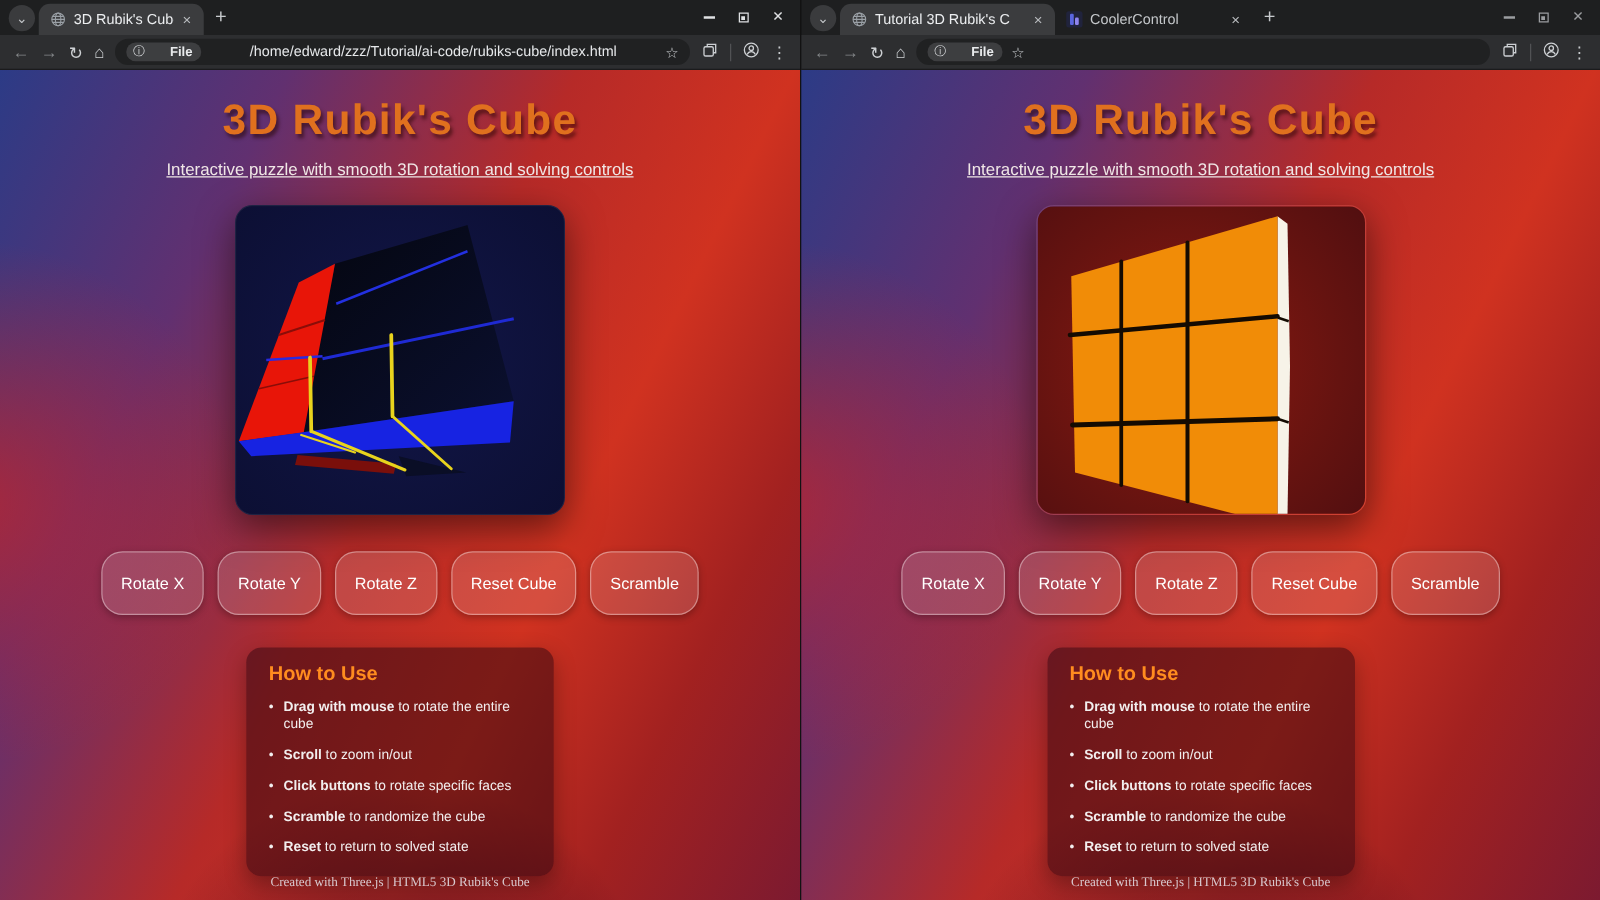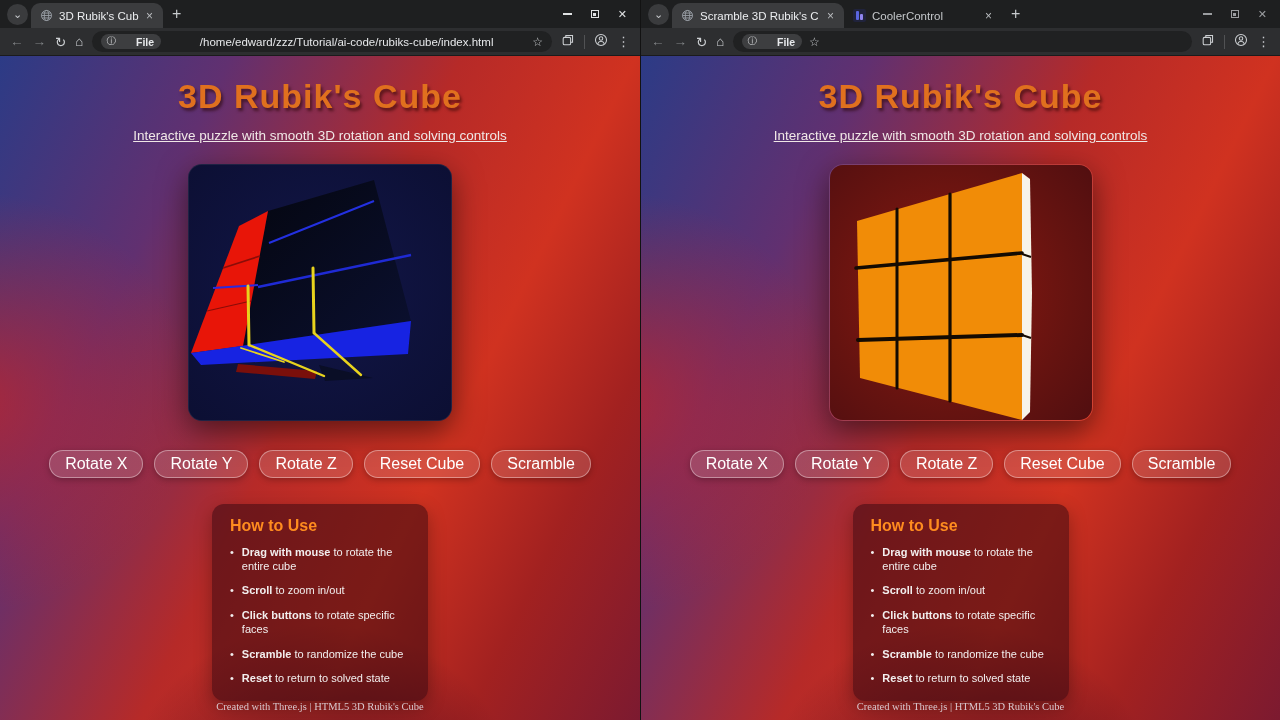--- a/index.html
+++ b/index.html
@@ -53,25 +53,25 @@
   }
   .page-title { margin-top:21px; font-size:34px; font-weight:bold; letter-spacing:1px;
     color:var(--accent, #e0701e); text-shadow:2px 3px 3px rgba(40,5,0,.55); }
   .subtitle { margin-top:12px; font-size:13.5px; color:#f0e7e6;text-decoration:underline; }
 
   .canvas-wrap { margin-top:21px; width:264px; height:264px; border-radius:14px; overflow:hidden;
     border:1px solid rgba(255,255,255,.08); box-shadow:0 10px 30px rgba(0,0,0,.5); cursor:grab; }
   .canvas-wrap svg { display:block; }
 
   .controls { display:flex; gap:11px; margin-top:29px; }
-  .btn { padding:4px 15px; border-radius:17px; font-size:16px; color:#fff; cursor:pointer;
+  .btn { padding:17px 15px; border-radius:17px; font-size:13px; color:#fff; cursor:pointer;
     background:rgba(255,255,255,.14); border:1px solid rgba(255,255,255,.38);
     box-shadow:0 2px 6px rgba(0,0,0,.25); white-space:nowrap; }
 
-  .howto { margin-top:26px; width:216px; border-radius:12px; padding:13px 18px 15px;
+  .howto { margin-top:26px; width:246px; border-radius:12px; padding:13px 18px 15px;
     background:rgba(46,6,16,.52); box-shadow:0 6px 18px rgba(0,0,0,.3); }
   .howto h2 { font-size:16px; color:var(--howto_heading, #ff8c1f); margin-bottom:11px; }
   .howto ul { list-style:none; }
   .howto li { display:flex; align-items:baseline; font-size:11px; color:#f2eeee; margin-top:11px; line-height:1.25; }
   .howto .dot { margin-right:8px; font-size:11px; }
   .howto b { font-weight:bold;text-align:right; }
 
   .page-footer { margin-top:auto; margin-bottom:8px; font-size:10.5px; color:#d9c8ce;font-family:Liberation Serif, serif; }
 
   
@@ -227,21 +227,21 @@
     <div class="tab active" style="width:172px;">
       <span class="favicon">
         <svg viewBox="0 0 16 16" width="13" height="13">
             <g fill="none" stroke="#9aa0a6" stroke-width="1.1">
               <circle cx="8" cy="8" r="6.2"></circle>
               <ellipse cx="8" cy="8" rx="2.7" ry="6.2"></ellipse>
               <path d="M1.8 8h12.4M2.6 5h10.8M2.6 11h10.8"></path>
             </g>
           </svg>
       </span>
-      <span class="tab-title">Scramble 3D Rubik's C</span>
+      <span class="tab-title">Tutorial 3D Rubik's C</span>
       <span class="tab-close">×</span>
     </div>
     <div class="tab" style="width:158px;">
       <span class="favicon cc-ico">
           <i></i>
           <i></i>
         </span>
       <span class="tab-title">CoolerControl</span>
       <span class="tab-close">×</span>
     </div>

